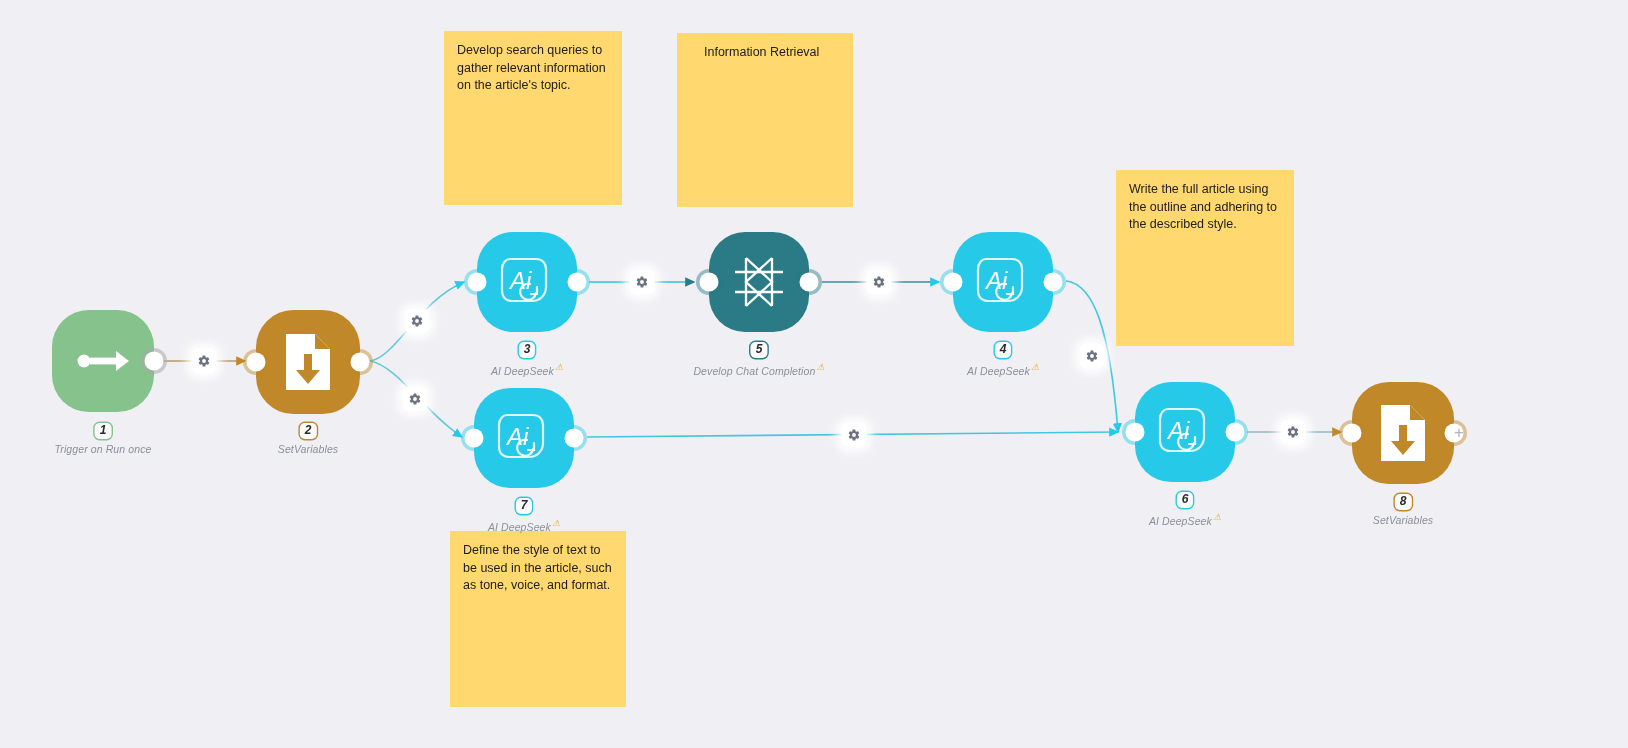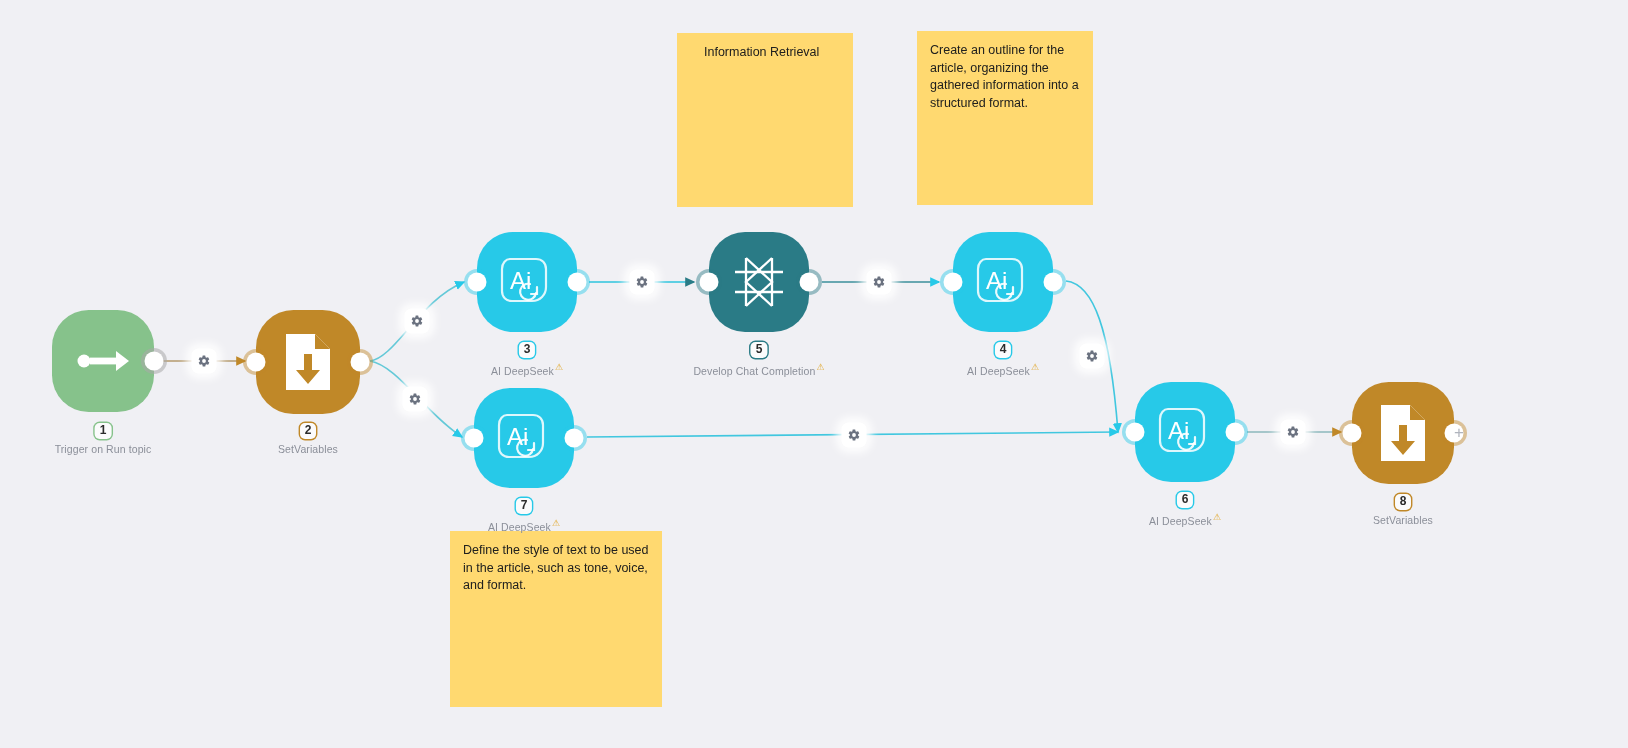--- a/index.html
+++ b/index.html
@@ -19,21 +19,21 @@
     background:#ffd970;
     color:#20201e;
     font-size:12.5px;
     line-height:17.5px;
     padding:11px 13px;
     box-sizing:border-box;
     white-space:pre-wrap;
   }
 
   
-  .node{position:absolute;}
+  .node{position:absolute;font-style:italic;}
   .node-box{
     position:absolute;left:0;top:0;
     border-radius:36%;
     display:flex;align-items:center;justify-content:center;
   }
 
   .port{
     position:absolute;
     width:19px;height:19px;border-radius:50%;
     background:#fff;
@@ -131,41 +131,42 @@
     <path d="M1066,281 C1094,284 1110,330 1118,432" stroke="#41c7df" stroke-width="1.6" fill="none" marker-end="url(#arrCyan)"></path>
 
     <path d="M587,437 L1118,432" stroke="#41c7df" stroke-width="1.6" fill="none" marker-end="url(#arrCyan)"></path>
 
     <path d="M1247,432 L1341,432" stroke="#8db9bd" stroke-width="1.6" fill="none" marker-end="url(#arrGold)"></path>
 
     <path d="M1455,432 L1451,432" stroke="#c7a46a" stroke-width="1.6" fill="none"></path>
   </svg>
 
 
+  <div class="sticky" style="left:444px;top:31px;width:178px;height:174px;">Develop search queries to gather relevant information on the article's topic.</div>
 
   <div class="sticky" style="left:677px;top:33px;width:176px;height:174px;padding-left:27px;">Information Retrieval</div>
 
-  <div class="sticky" style="left:917px;top:31px;width:176px;height:174px;">Create an outline for the article, organizing the gathered information into a structured format.</div>
-
-
-  <div class="sticky" style="left:450px;top:531px;width:212px;height:176px;">Define the style of text to be used in the article, such as tone, voice, and format.</div>
+
+  <div class="sticky" style="left:1116px;top:170px;width:178px;height:176px;">Write the full article using the outline and adhering to the described style.</div>
+
+  <div class="sticky" style="left:450px;top:531px;width:176px;height:176px;">Define the style of text to be used in the article, such as tone, voice, and format.</div>
 
   <div class="node" style="left:52px;top:310px;width:102px;height:102px;">
     <div class="node-box" style="width:102px;height:102px;background:#86c28b;">
       <svg class="nodeicon" width="56" height="34" viewBox="0 0 56 34">
         <circle cx="9" cy="17" r="6.5" fill="#fff"></circle>
         <rect x="15" y="13.6" width="28" height="6.8" fill="#fff"></rect>
         <path d="M41,7 L54,17 L41,27 Z" fill="#fff"></path>
       </svg>
     </div>
     <div class="port-ring" style="left:102px;top:51px;background:#a9a9a9;opacity:.55;"></div>
     <div class="port" style="left:102px;top:51px;"></div>
     <div class="meta" style="top:110px;">
       <span class="badge" style="box-shadow:0 0 0 1.4px #86c28b;">1</span>
-      <span class="nlabel">Trigger on Run topic</span>
+      <span class="nlabel">Trigger on Run once</span>
     </div>
   </div>
 
   <div class="node" style="left:256px;top:310px;width:104px;height:104px;">
     <div class="node-box" style="width:104px;height:104px;background:#c08828;">
       <svg class="nodeicon" width="52" height="60" viewBox="0 0 52 60">
         <path d="M4,2 L33,2 L48,17 L48,58 L4,58 Z" fill="#fff"></path>
         <path d="M33,2 L48,17 L33,17 Z" fill="#c08828"></path>
         <path d="M22,22 L30,22 L30,38 L38,38 L26,52 L14,38 L22,38 Z" fill="#c08828"></path>
       </svg>

